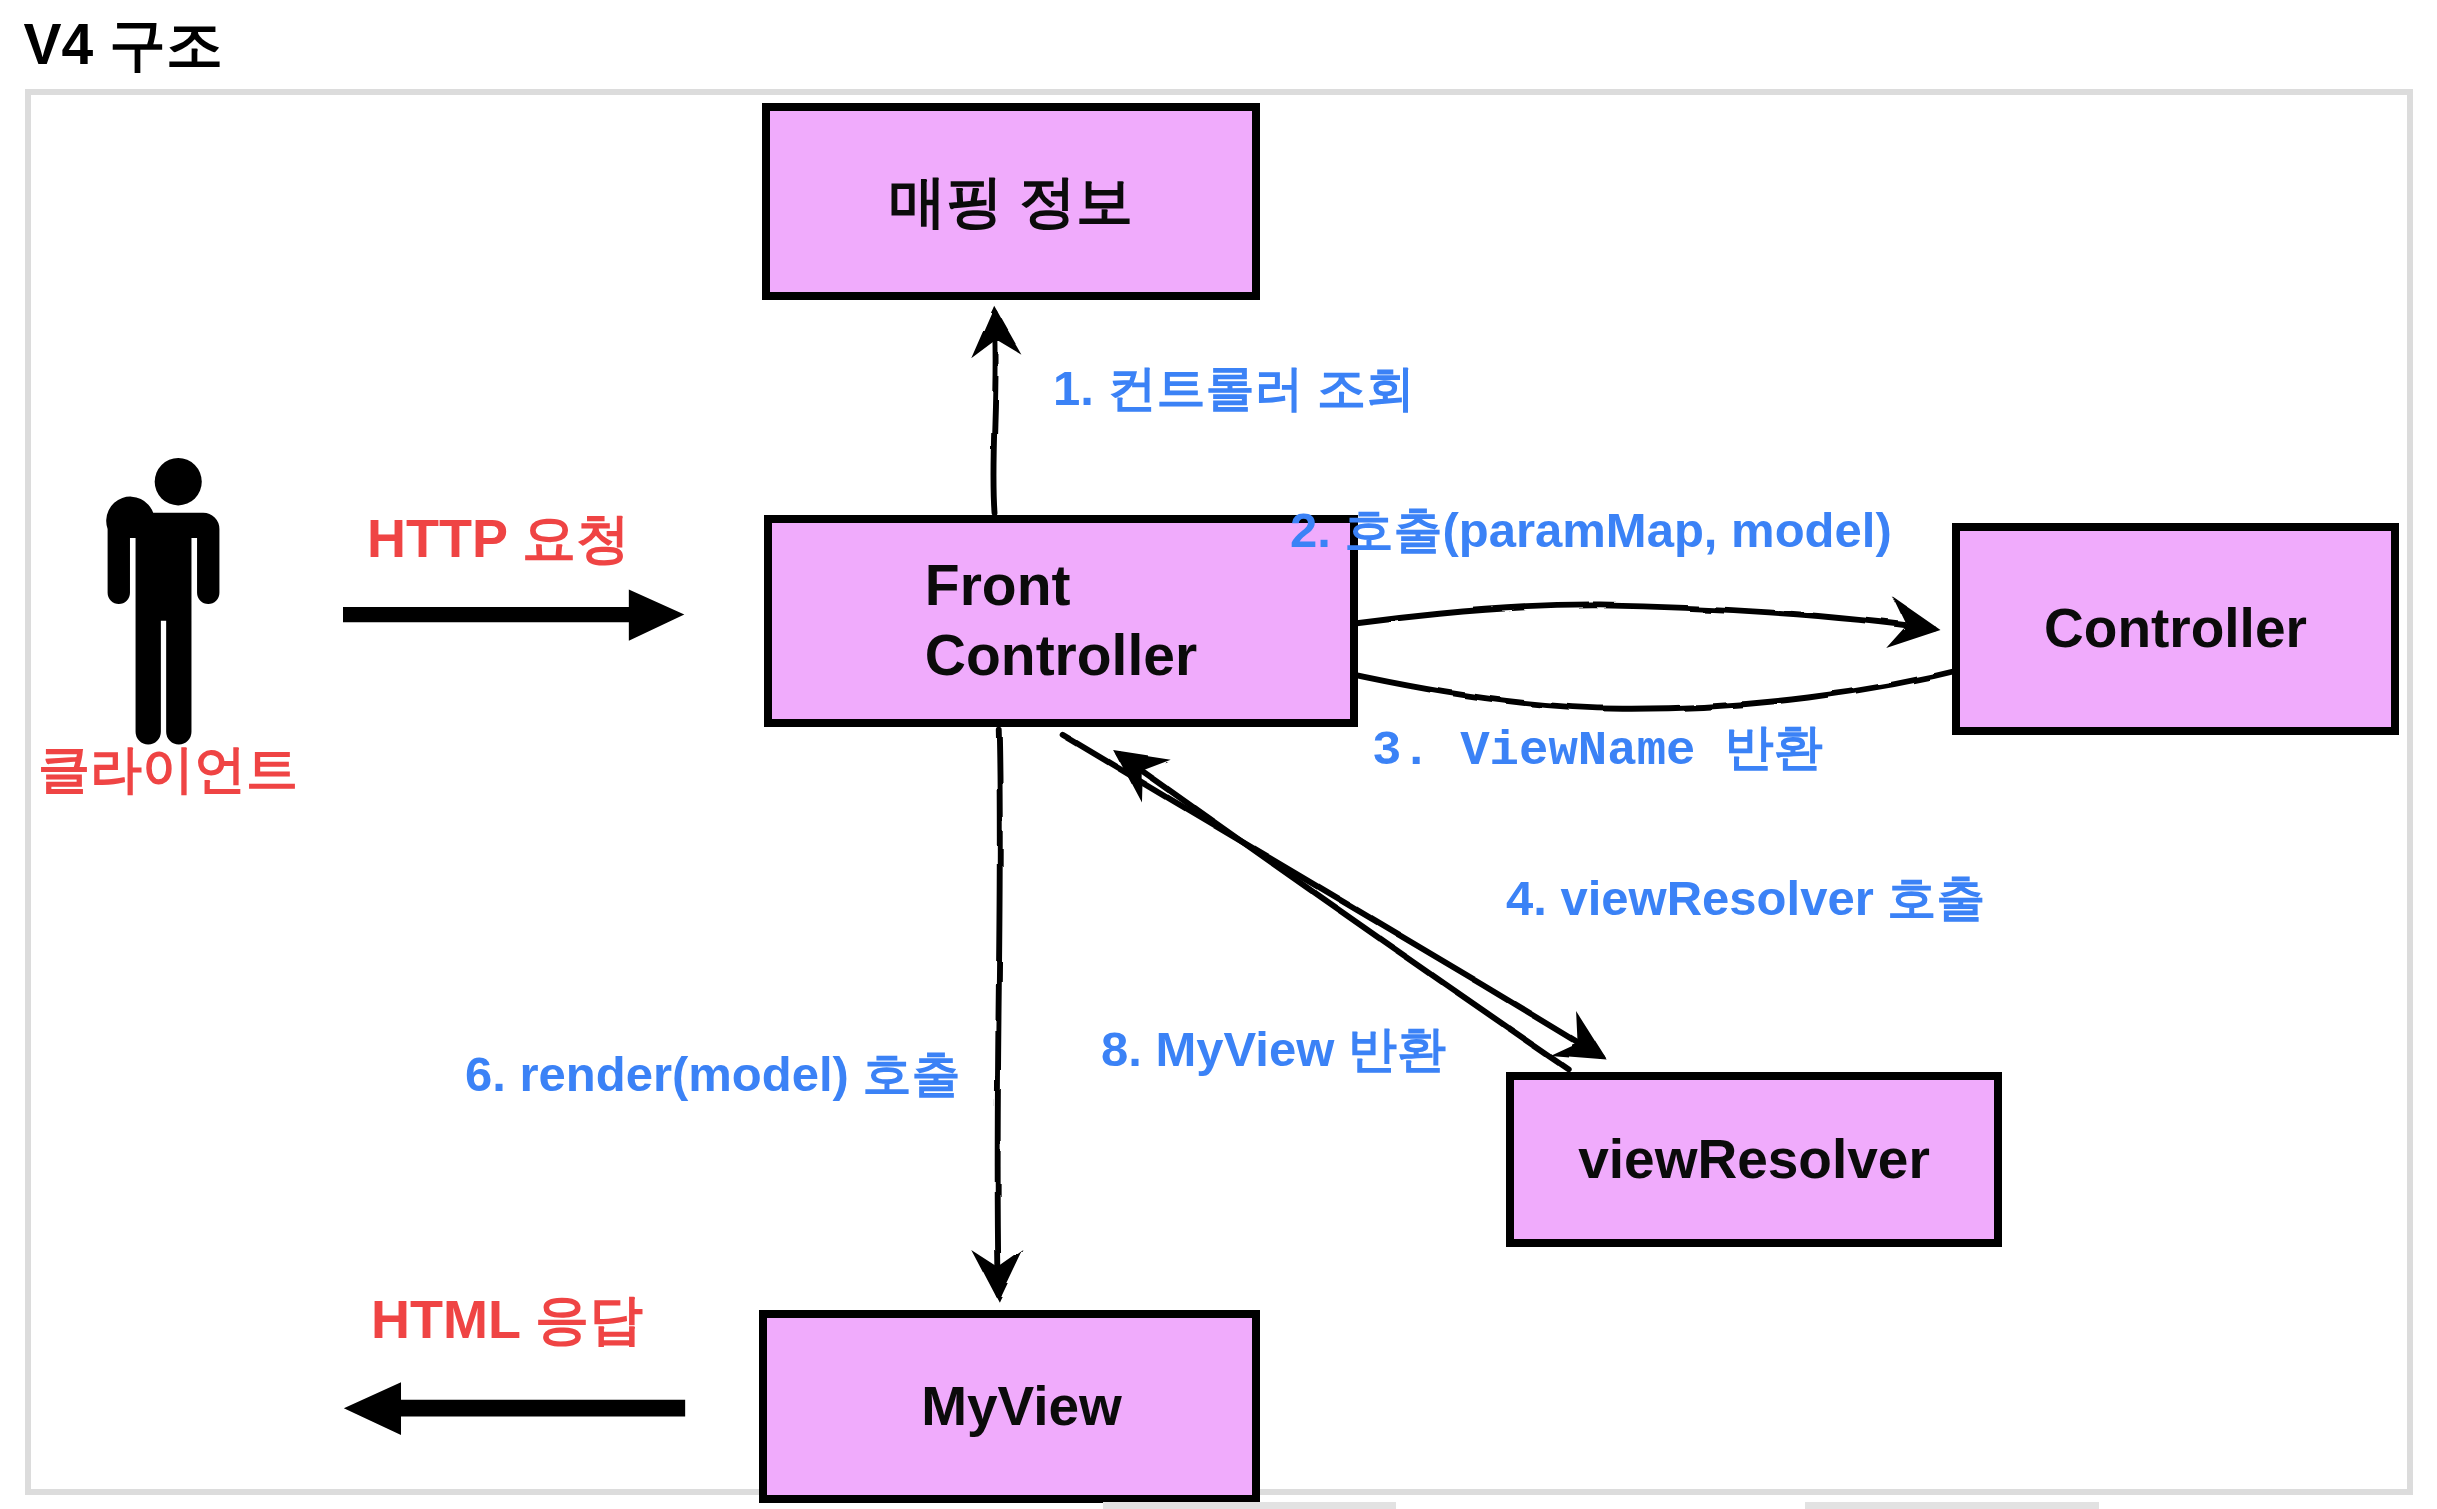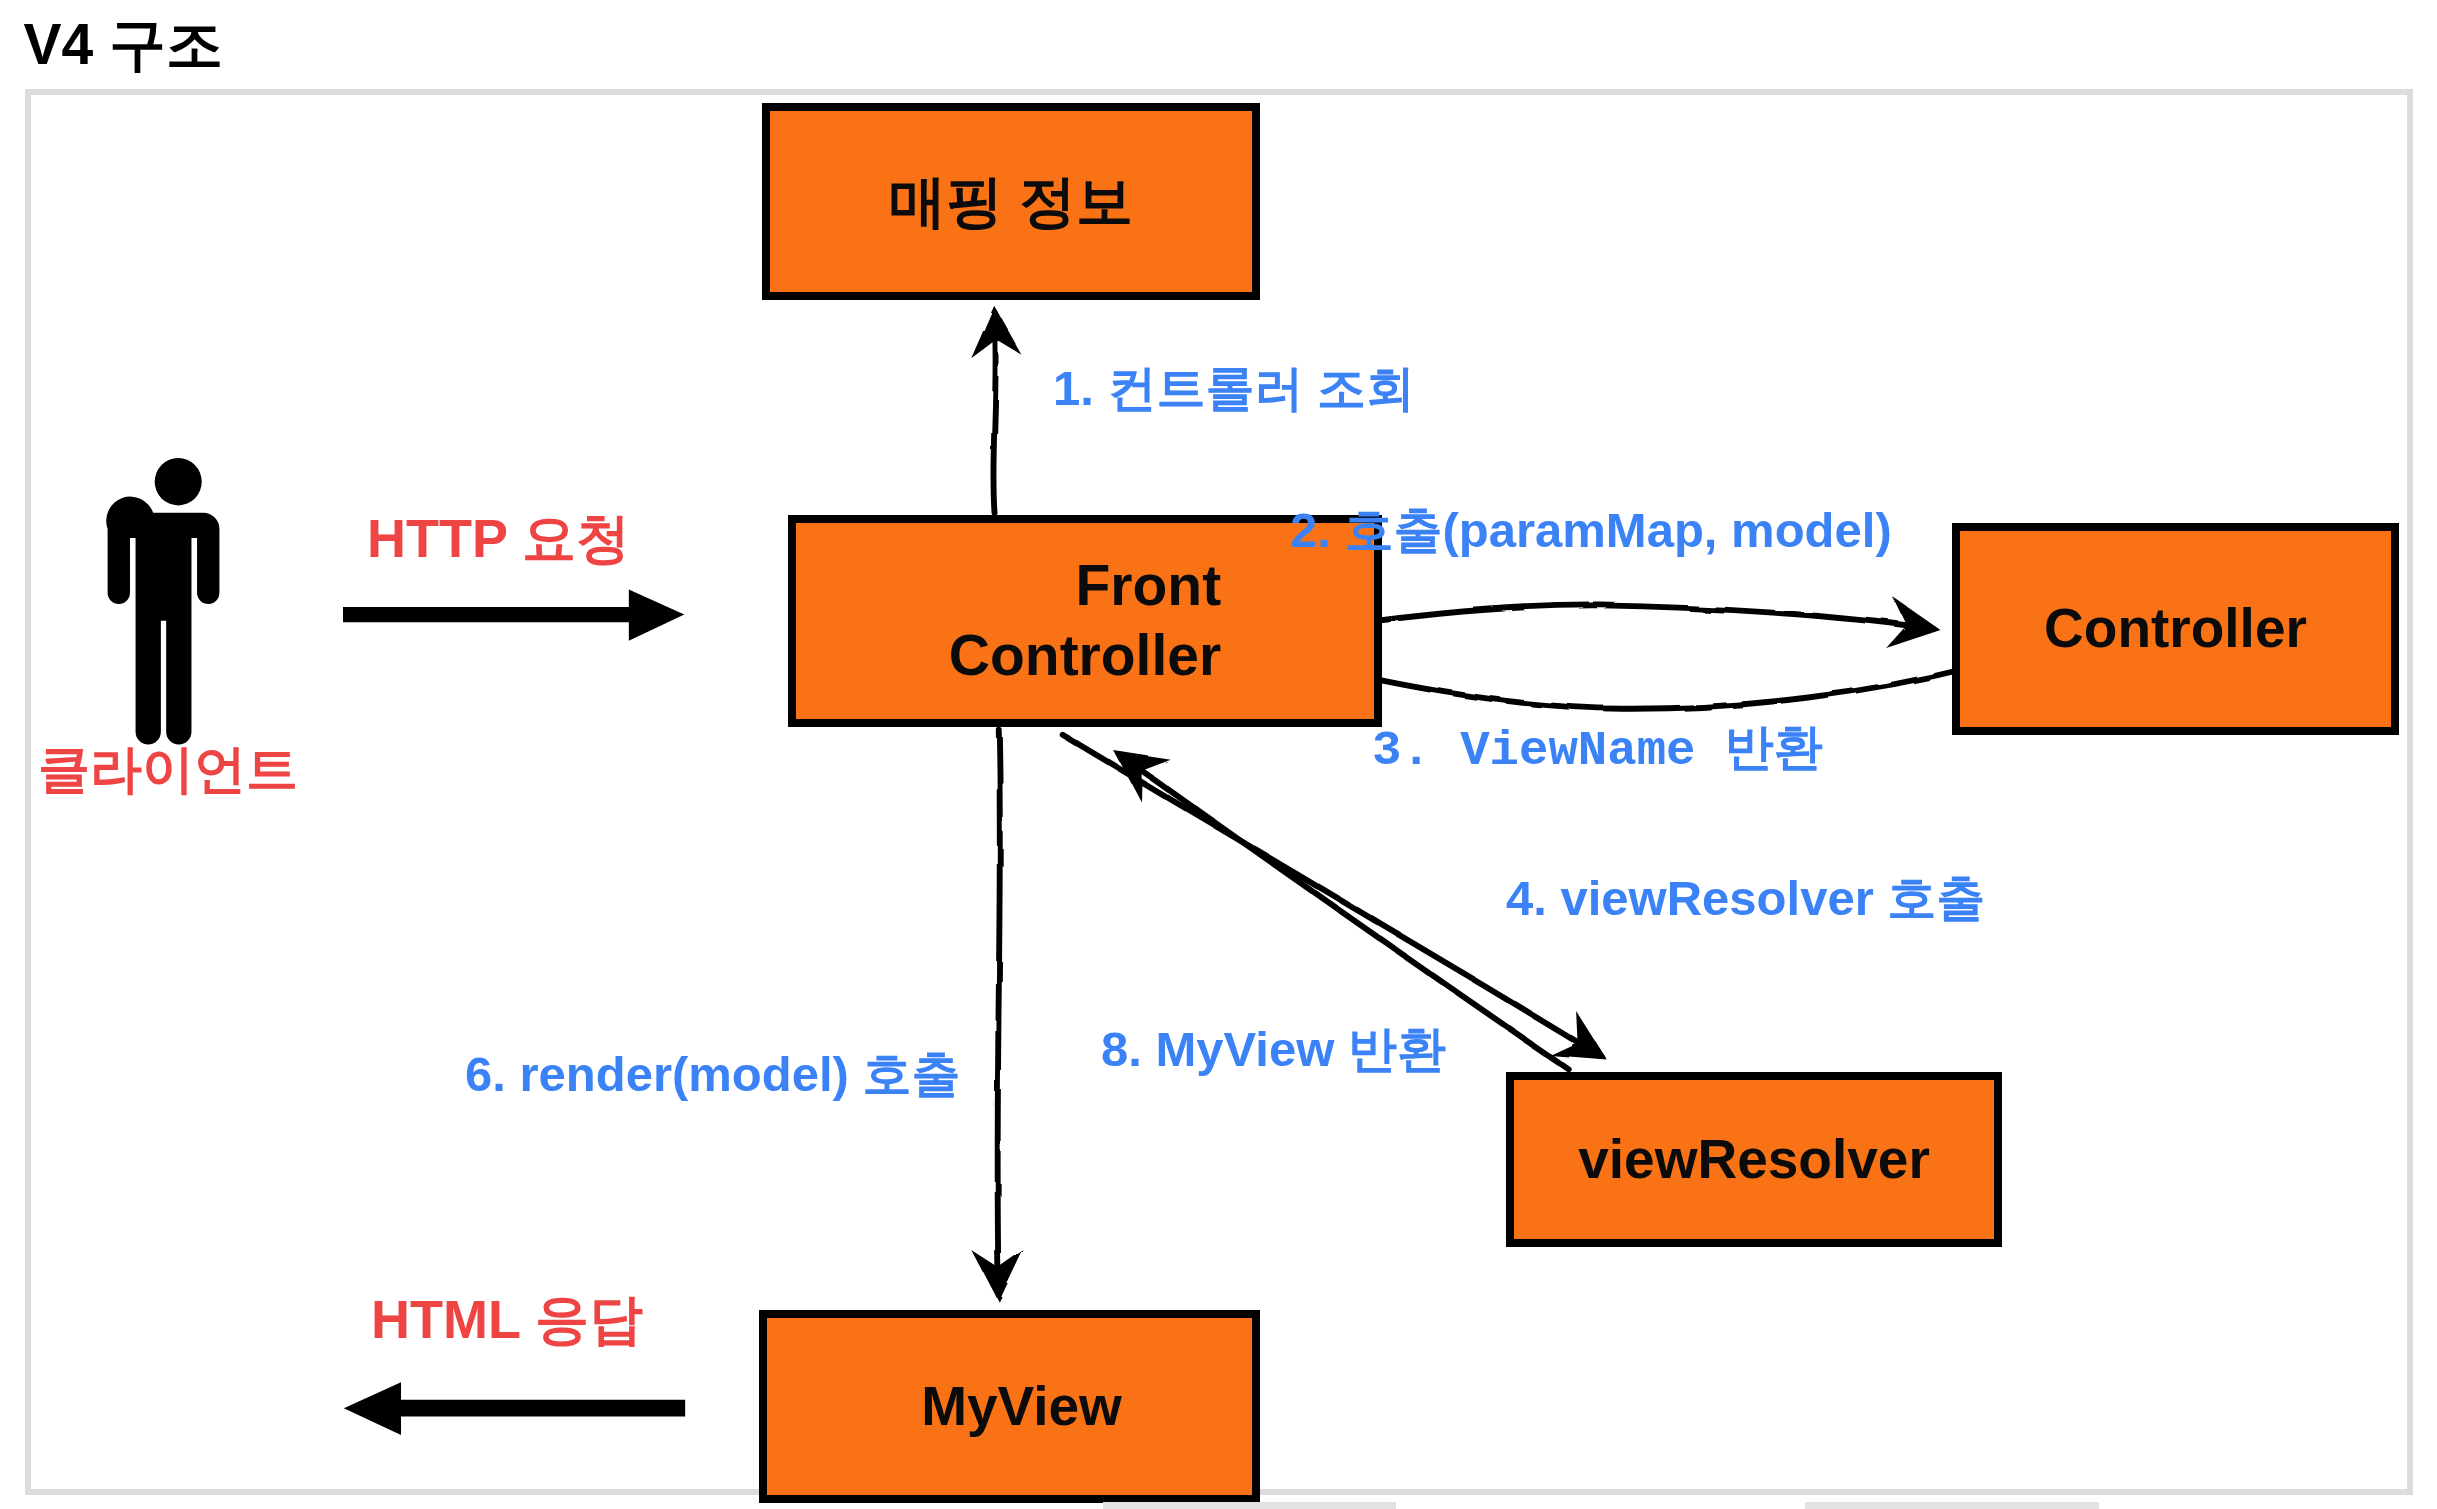--- a/index.html
+++ b/index.html
@@ -11,27 +11,27 @@
   #page-title{
     left:23.5px;top:6.7px;font-size:57px;font-weight:800;color:#000;
     letter-spacing:0px;white-space:nowrap;
   }
   #frame{
     left:25px;top:89px;width:2376px;height:1394px;
     border:6.7px solid #dcdcdc;background:#ffffff;
   }
   #arrow-layer{left:0;top:0;width:2438px;height:1510px;pointer-events:none;}
   .node{
-    background:#f97316;border:8.4px solid #000;color:#0b0b0b;
+    background:#f0abfc;border:8.4px solid #000;color:#0b0b0b;
     display:flex;align-items:center;justify-content:center;
-    font-weight:700;font-size:57px;text-align:right;line-height:1.22;
+    font-weight:700;font-size:57px;text-align:left;line-height:1.22;
     white-space:pre-line;box-sizing:border-box;
   }
   #node-mapping{left:762px;top:103px;width:498px;height:197px;}
-  #node-front-controller{left:788px;top:515px;width:594px;height:212px;}
+  #node-front-controller{left:764px;top:515px;width:594px;height:212px;}
   #node-controller{left:1952px;top:523px;width:447px;height:212px;font-size:55px;}
   #node-view-resolver{left:1506px;top:1072px;width:496px;height:175px;font-size:55px;}
   #node-my-view{left:759px;top:1310px;width:501px;height:193px;font-size:55px;padding-left:24px;}
   .step-label{
     color:#3b82f6;font-weight:700;font-size:49px;white-space:nowrap;text-align:right;
   }
   .plain-label{
     color:#ef4444;font-weight:700;font-size:54px;white-space:nowrap;
   }
   #label-step1{left:1053px;top:356px;}

